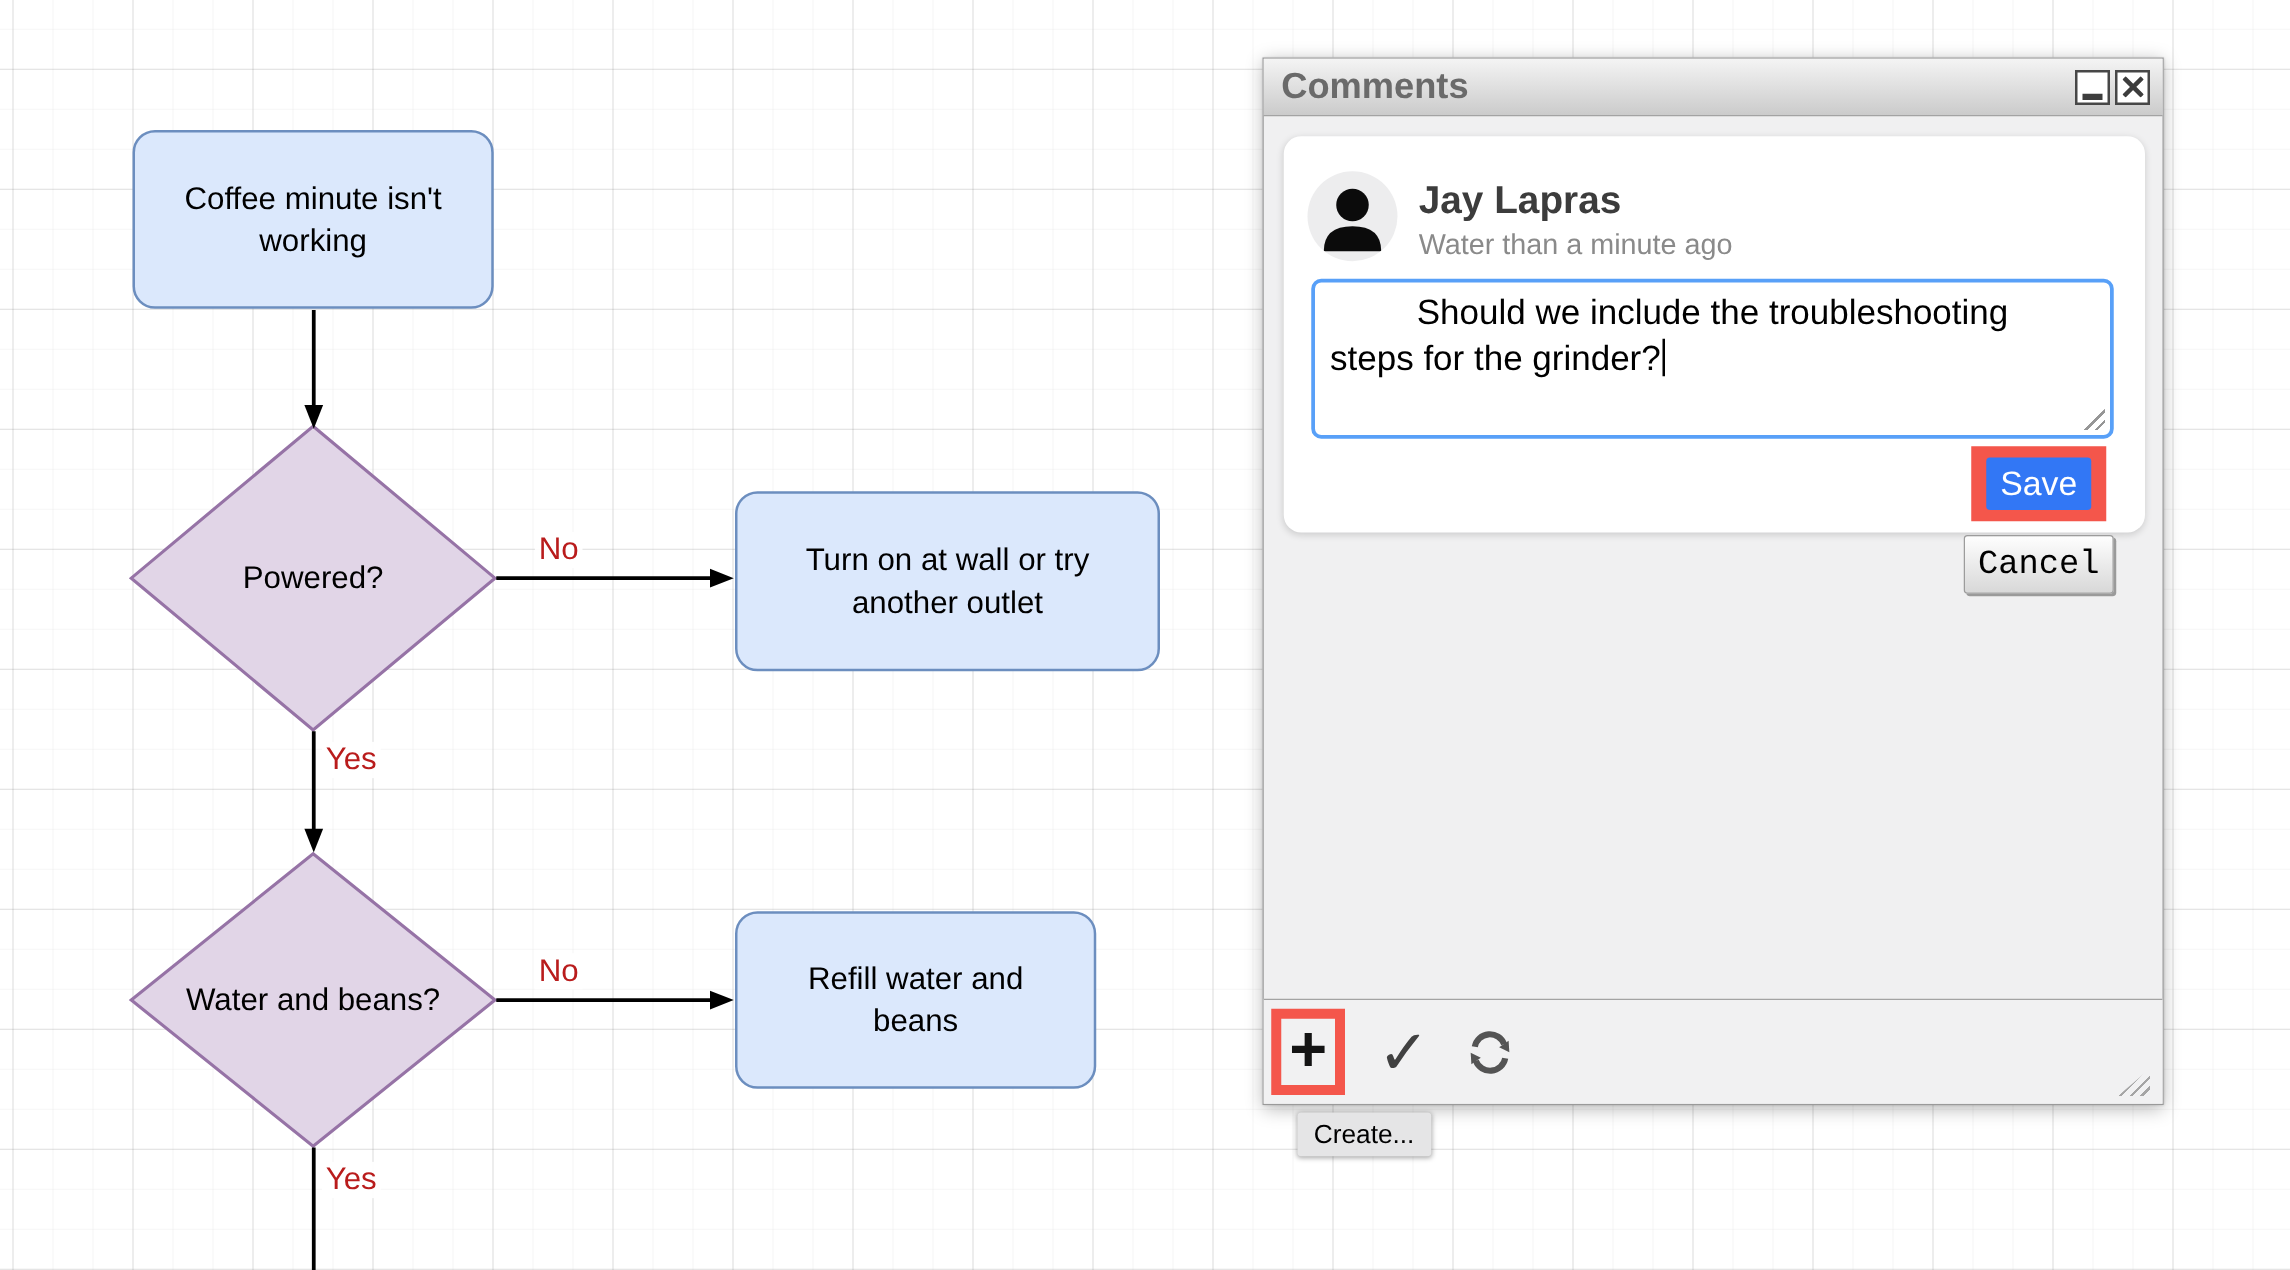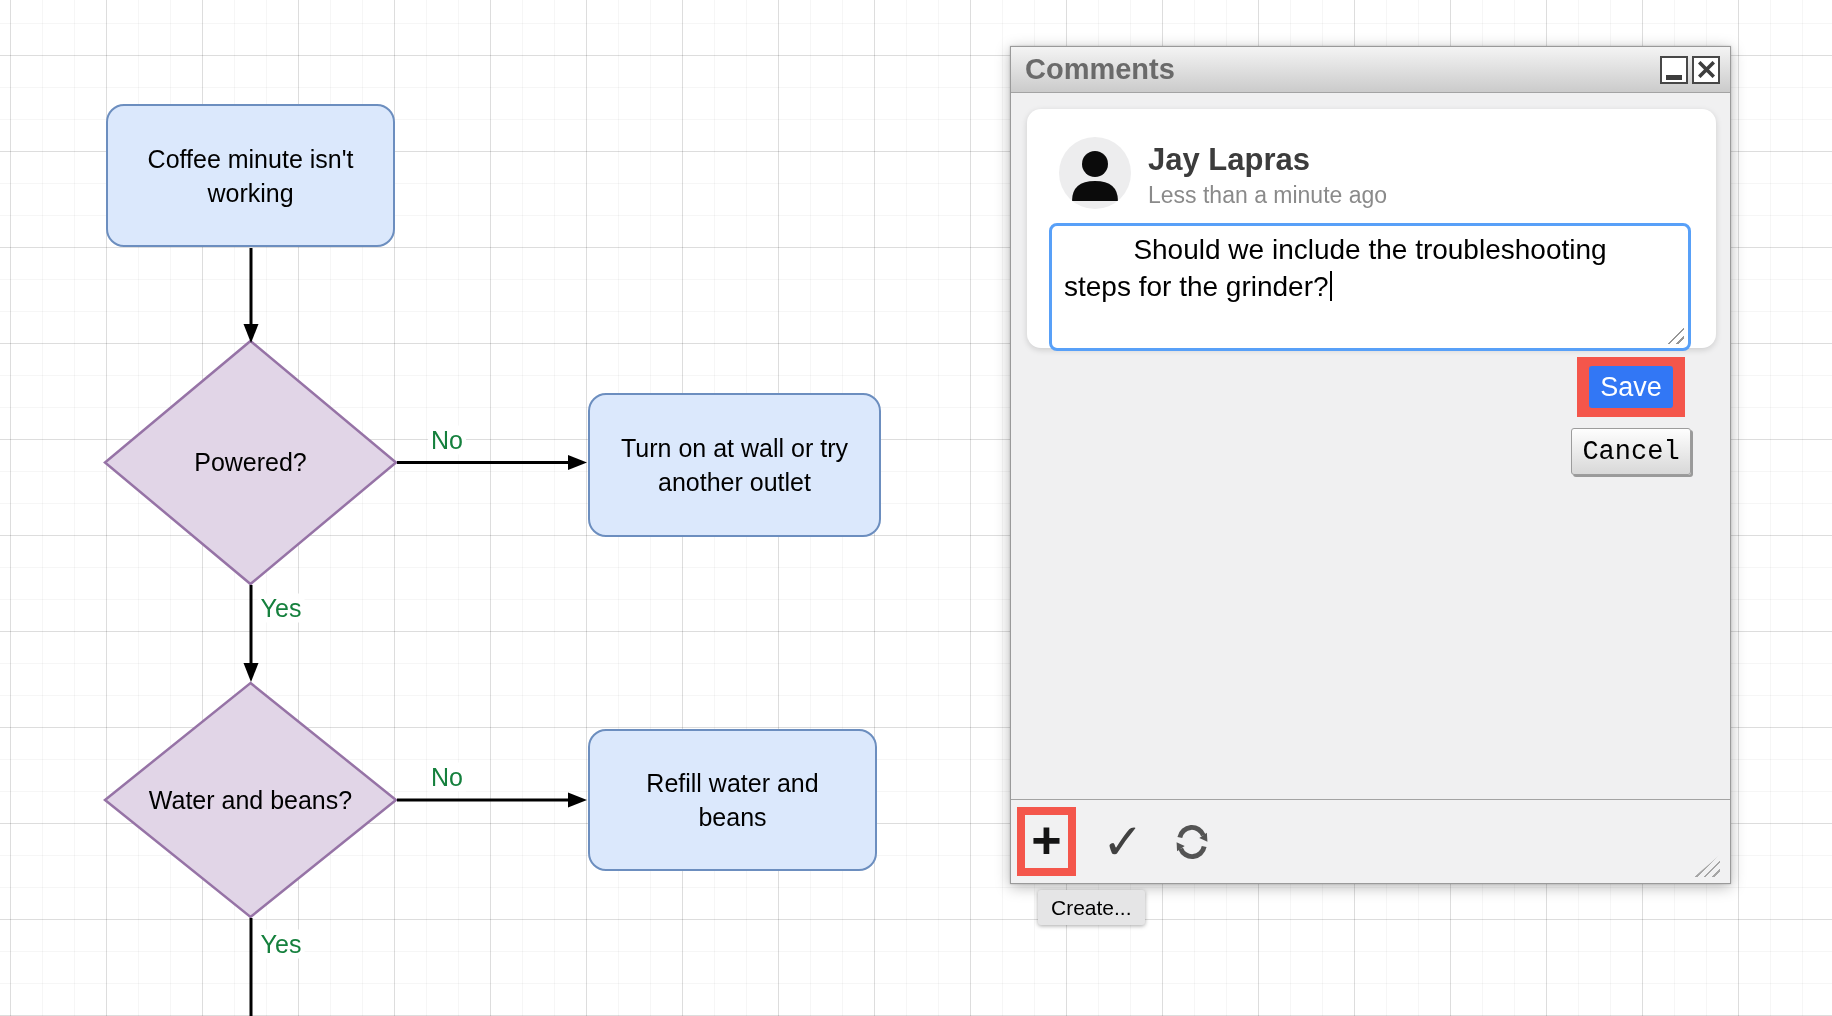--- a/index.html
+++ b/index.html
@@ -18,31 +18,31 @@
   }
 
   
   .edge-layer { position:absolute; left:0; top:0; width:1832px; height:1016px; }
   .node {
     position:absolute; display:flex; align-items:center; justify-content:center;
     text-align:center; background:#dbe8fc; border:2.5px solid #6c8ebf; border-radius:18px;
     font-size:25px; line-height:34px; color:#000; padding:0 26px;
   }
   .node-start  { left:106px; top:104px; width:289px; height:143px; }
-  .node-wall   { left:588px; top:393px; width:293px; height:144px; }
+  .node-wall   { left:588px; top:393px; width:340px; height:144px; }
   .node-refill { left:588px; top:729px; width:289px; height:142px; }
   .diamond-label {
     position:absolute; display:flex; align-items:center; justify-content:center;
     text-align:center; font-size:25px; color:#000; pointer-events:none;
   }
   .diamond-label.powered { left:105px; top:341px; width:291px; height:243px; }
   .diamond-label.water   { left:105px; top:683px; width:291px; height:234px;justify-content:center; }
   .edge-label {
     position:absolute; transform:translate(-50%,-50%);
-    font-size:25px; color:#15803d; background:rgba(255,255,255,0.92); padding:0 3px;
+    font-size:25px; color:#b91c1c; background:rgba(255,255,255,0.92); padding:0 3px;
   }
   .lbl-no1  { left:447px; top:440px; }
   .lbl-yes1 { left:281px; top:608px; }
   .lbl-no2  { left:447px; top:777px; }
   .lbl-yes2 { left:281px; top:944px; }
 
   
   .comments-window {
     position:absolute; left:1010px; top:46px; width:721px; height:838px;
     background:#f0f0f1; border:1px solid #9a9a9a;
@@ -56,24 +56,24 @@
   }
   .titlebar .title { font-size:29px; font-weight:bold; color:#6a6a6a; }
   .win-buttons { margin-left:auto; display:flex; gap:4px; }
   .win-btn {
     width:28px; height:28px; background:#fff; border:2px solid #474747;
     display:flex; align-items:center; justify-content:center; cursor:pointer;
   }
   .min-bar { width:16px; height:5px; background:#3d3d3d; margin-top:15px; }
 
   .comment-card {
-    position:absolute; left:16px; top:62px; width:689px; height:239px;
+    position:absolute; left:16px; top:62px; width:689px; height:317px;
     background:#ffffff; border-radius:14px;
     box-shadow:0 2px 6px rgba(0,0,0,0.15);
-    padding:28px 25px 0 32px;
+    padding:28px 25px 0 19px;
   }
   .comment-header { display:flex; align-items:flex-start; }
   .avatar {
     width:72px; height:72px; border-radius:50%; background:#ededee;
     overflow:hidden; flex:0 0 auto;
   }
   .comment-meta { margin-left:17px; padding-top:4px; }
   .author { font-size:31px; font-weight:bold; color:#3c3c3c; line-height:38px; }
   .timestamp { font-size:23px; color:#8a8a8a; line-height:29px; margin-top:2px; }
 
@@ -204,21 +204,21 @@
   <div class="comment-card">
     <div class="comment-header">
       <div class="avatar">
         <svg viewBox="0 0 72 72" width="72" height="72">
           <circle cx="36" cy="27" r="13" fill="#0b0b0b"></circle>
           <path d="M13 64 q0 -20 23 -20 q23 0 23 20 z" fill="#0b0b0b"></path>
         </svg>
       </div>
       <div class="comment-meta">
         <div class="author">Jay Lapras</div>
-        <div class="timestamp">Less than a minute ago</div>
+        <div class="timestamp">Water than a minute ago</div>
       </div>
     </div>
 
     <div class="comment-editor">
       <span class="line line1">Should we include the troubleshooting</span><span class="line">steps for the grinder?</span><span class="caret"></span>
       <div class="grip textarea-grip"></div>
     </div>
 
     <div class="btn-row">
       <span class="red-ring">

